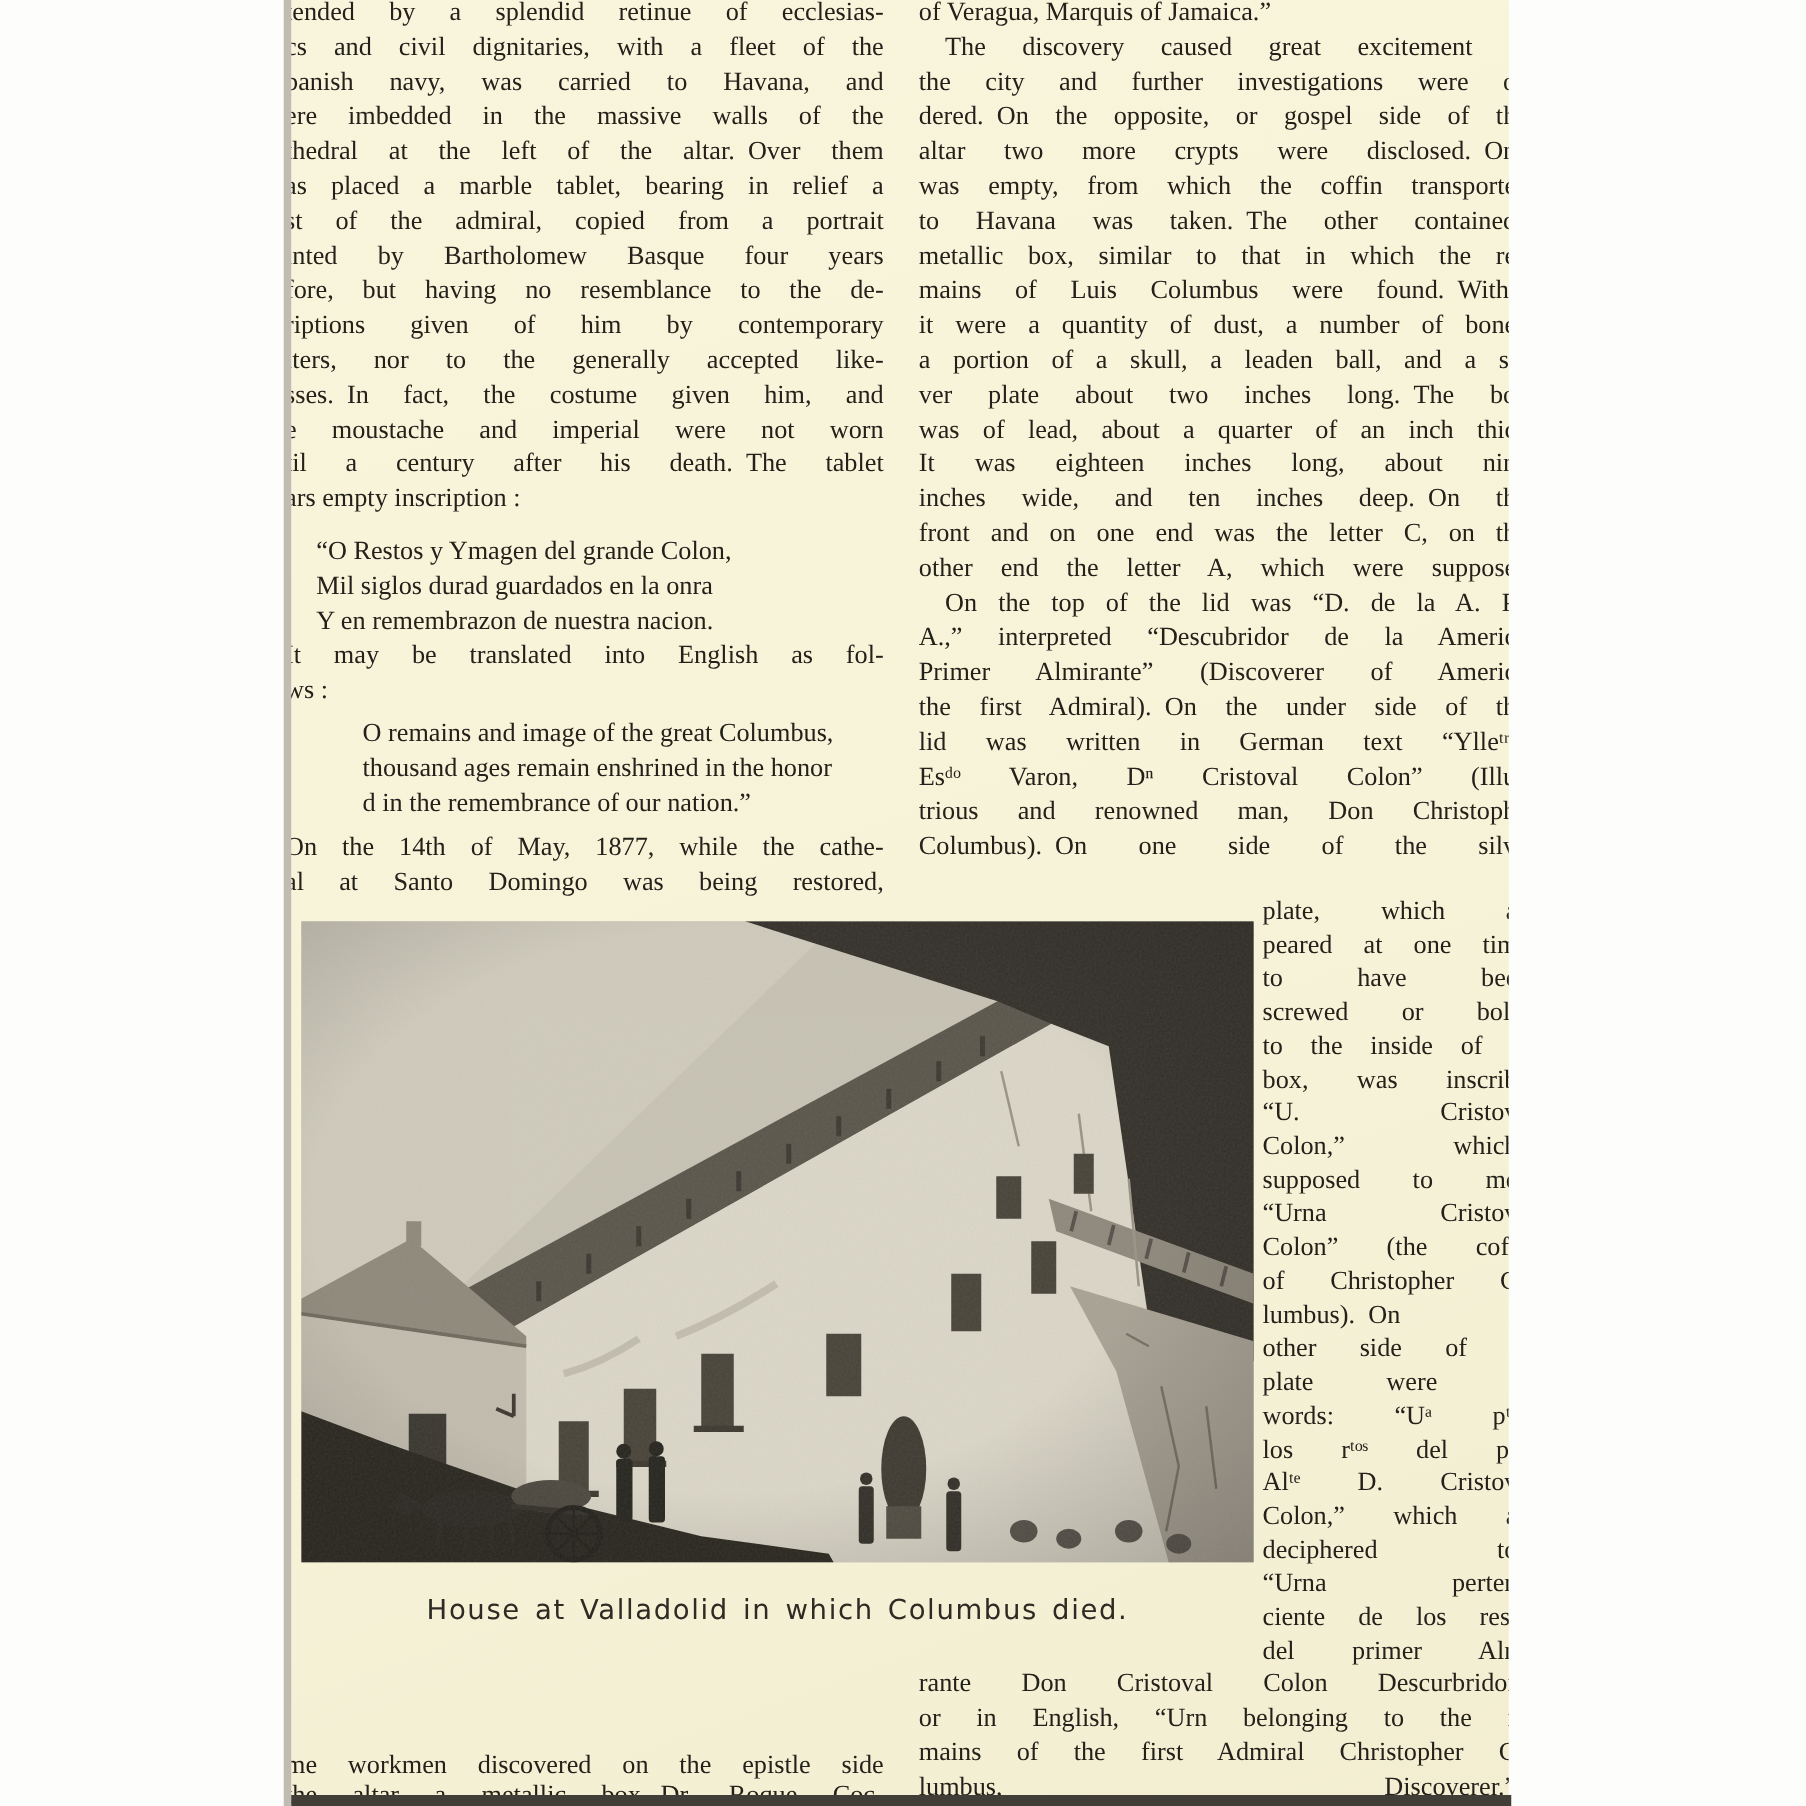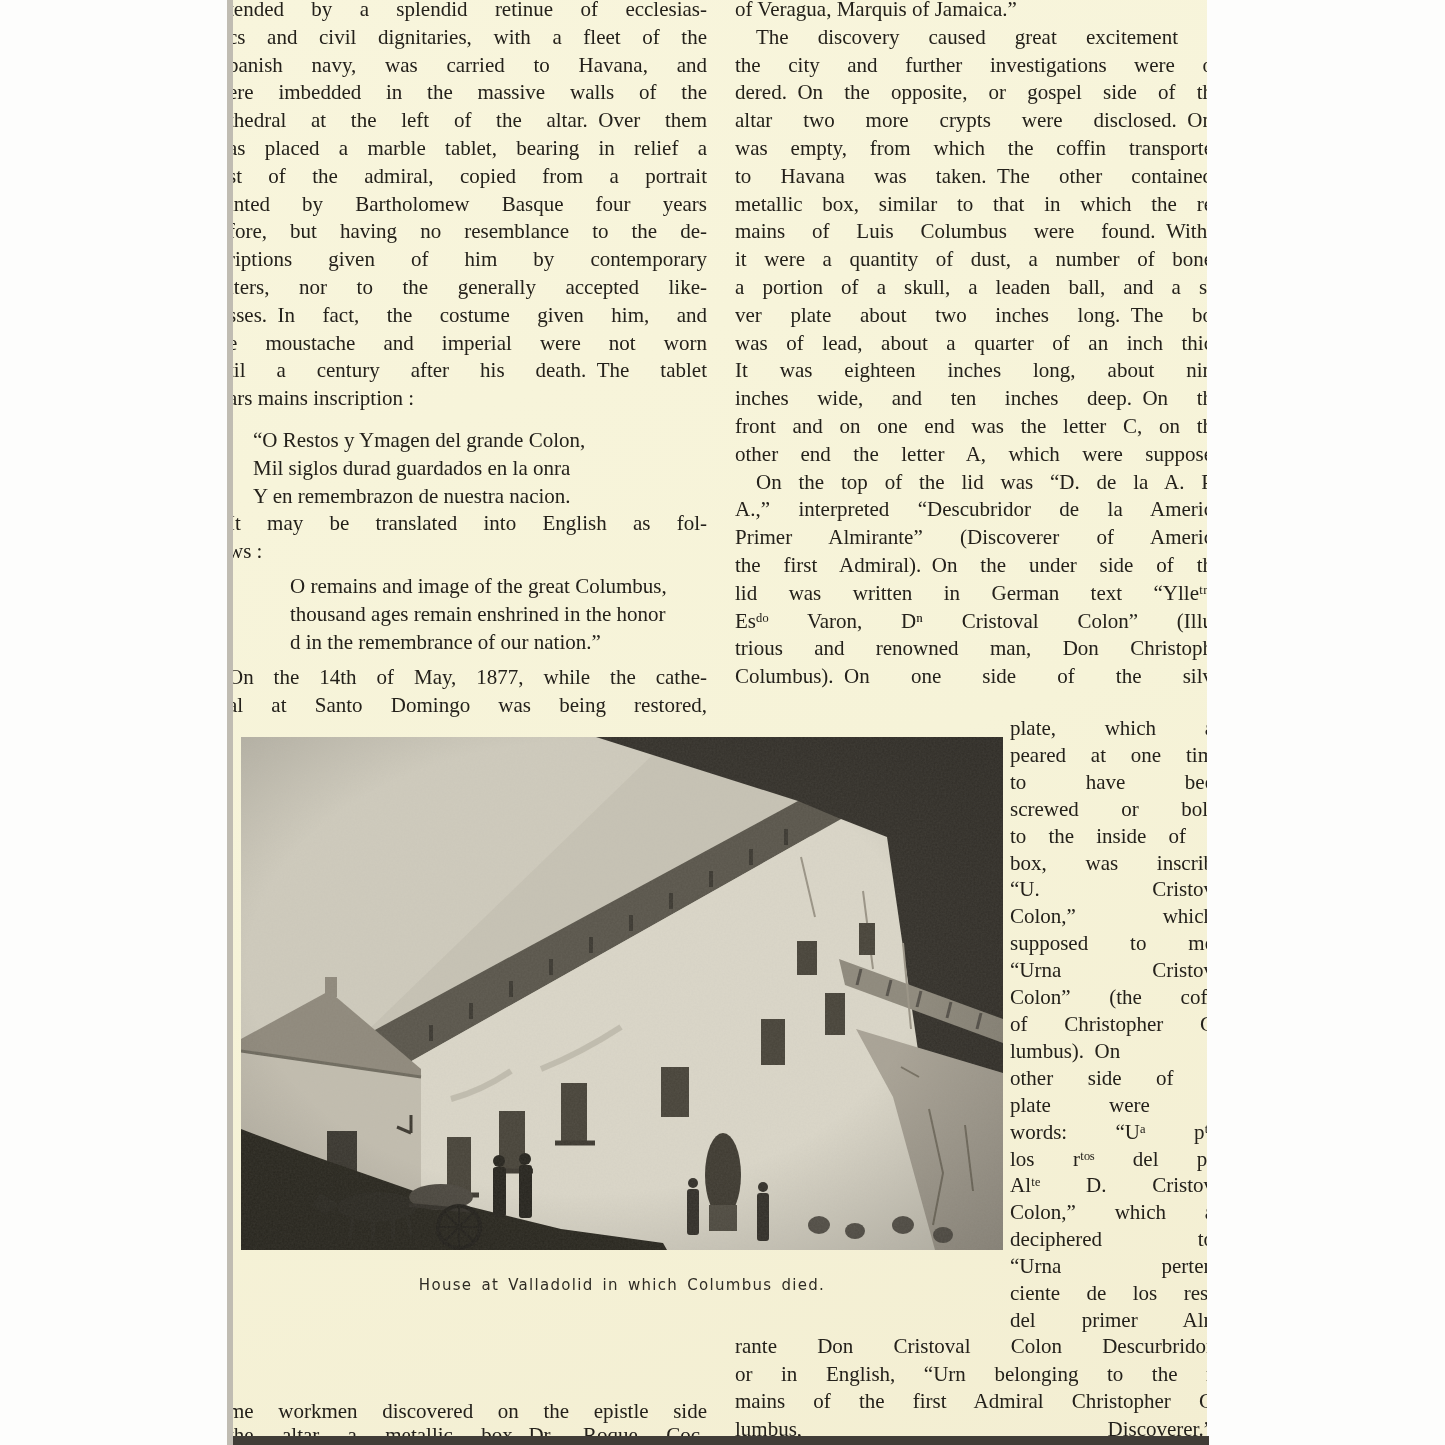--- a/index.html
+++ b/index.html
@@ -28,21 +28,21 @@
   #rnarrow{left:777px;top:715px;width:204px;line-height:26.9px;}
   #rbot{left:502px;top:1333px;width:478px;line-height:27.6px;}
   .photo{
     position:absolute;left:8px;top:737px;width:762px;height:513px;
   }
   .photo svg{display:block;width:100%;height:100%;}
   .caption{
     position:absolute;left:8px;top:1276px;width:762px;
     text-align:center;
     font-family:"DejaVu Sans","Liberation Sans",sans-serif;
-    font-size:15px;letter-spacing:1.3px;word-spacing:3px;
+    font-size:22px;letter-spacing:1.3px;word-spacing:3px;
     color:#2e2b24;
   }
   .bottom-band{
     position:absolute;left:233px;top:1436px;width:976px;height:9px;
     background:#413d37;
   }
 </style>
 </head>
 <body>
 
@@ -56,21 +56,21 @@
 thedral at the left of the altar. Over them
 as placed a marble tablet, bearing in relief a
 st of the admiral, copied from a portrait
 inted by Bartholomew Basque four years
 fore, but having no resemblance to the de-
 riptions given of him by contemporary
 iters, nor to the generally accepted like-
 sses. In fact, the costume given him, and
 e moustache and imperial were not worn
 til a century after his death. The tablet</div>
-    <div class="l">ars mains inscription :</div>
+    <div class="l">ars empty inscription :</div>
     <div class="verse v1">“O Restos y Ymagen del grande Colon,
 Mil siglos durad guardados en la onra
 Y en remembrazon de nuestra nacion.</div>
     <div class="j">It may be translated into English as fol-</div>
     <div class="l">ws :</div>
     <div class="verse v2">O remains and image of the great Columbus,
 thousand ages remain enshrined in the honor
 d in the remembrance of our nation.”</div>
     <div class="j p3m">On the 14th of May, 1877, while the cathe-
 al at Santo Domingo was being restored,</div>

